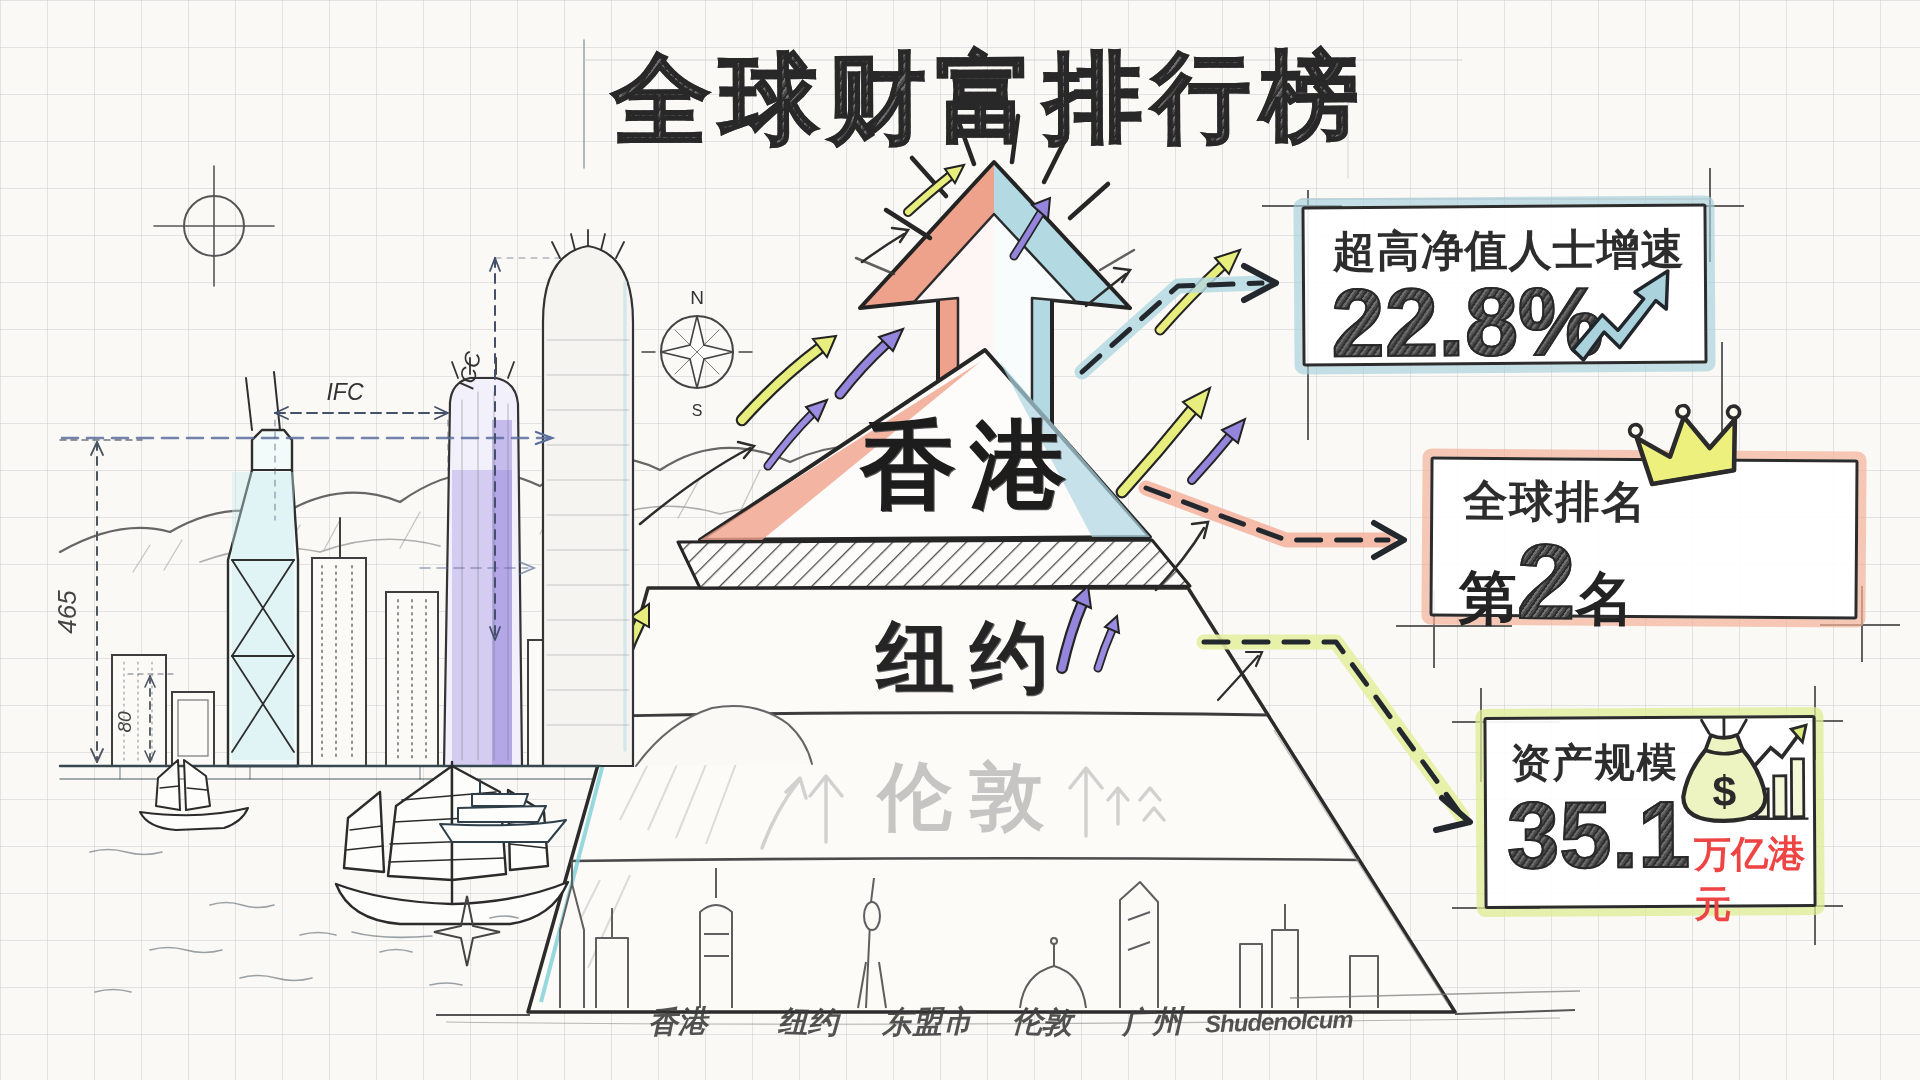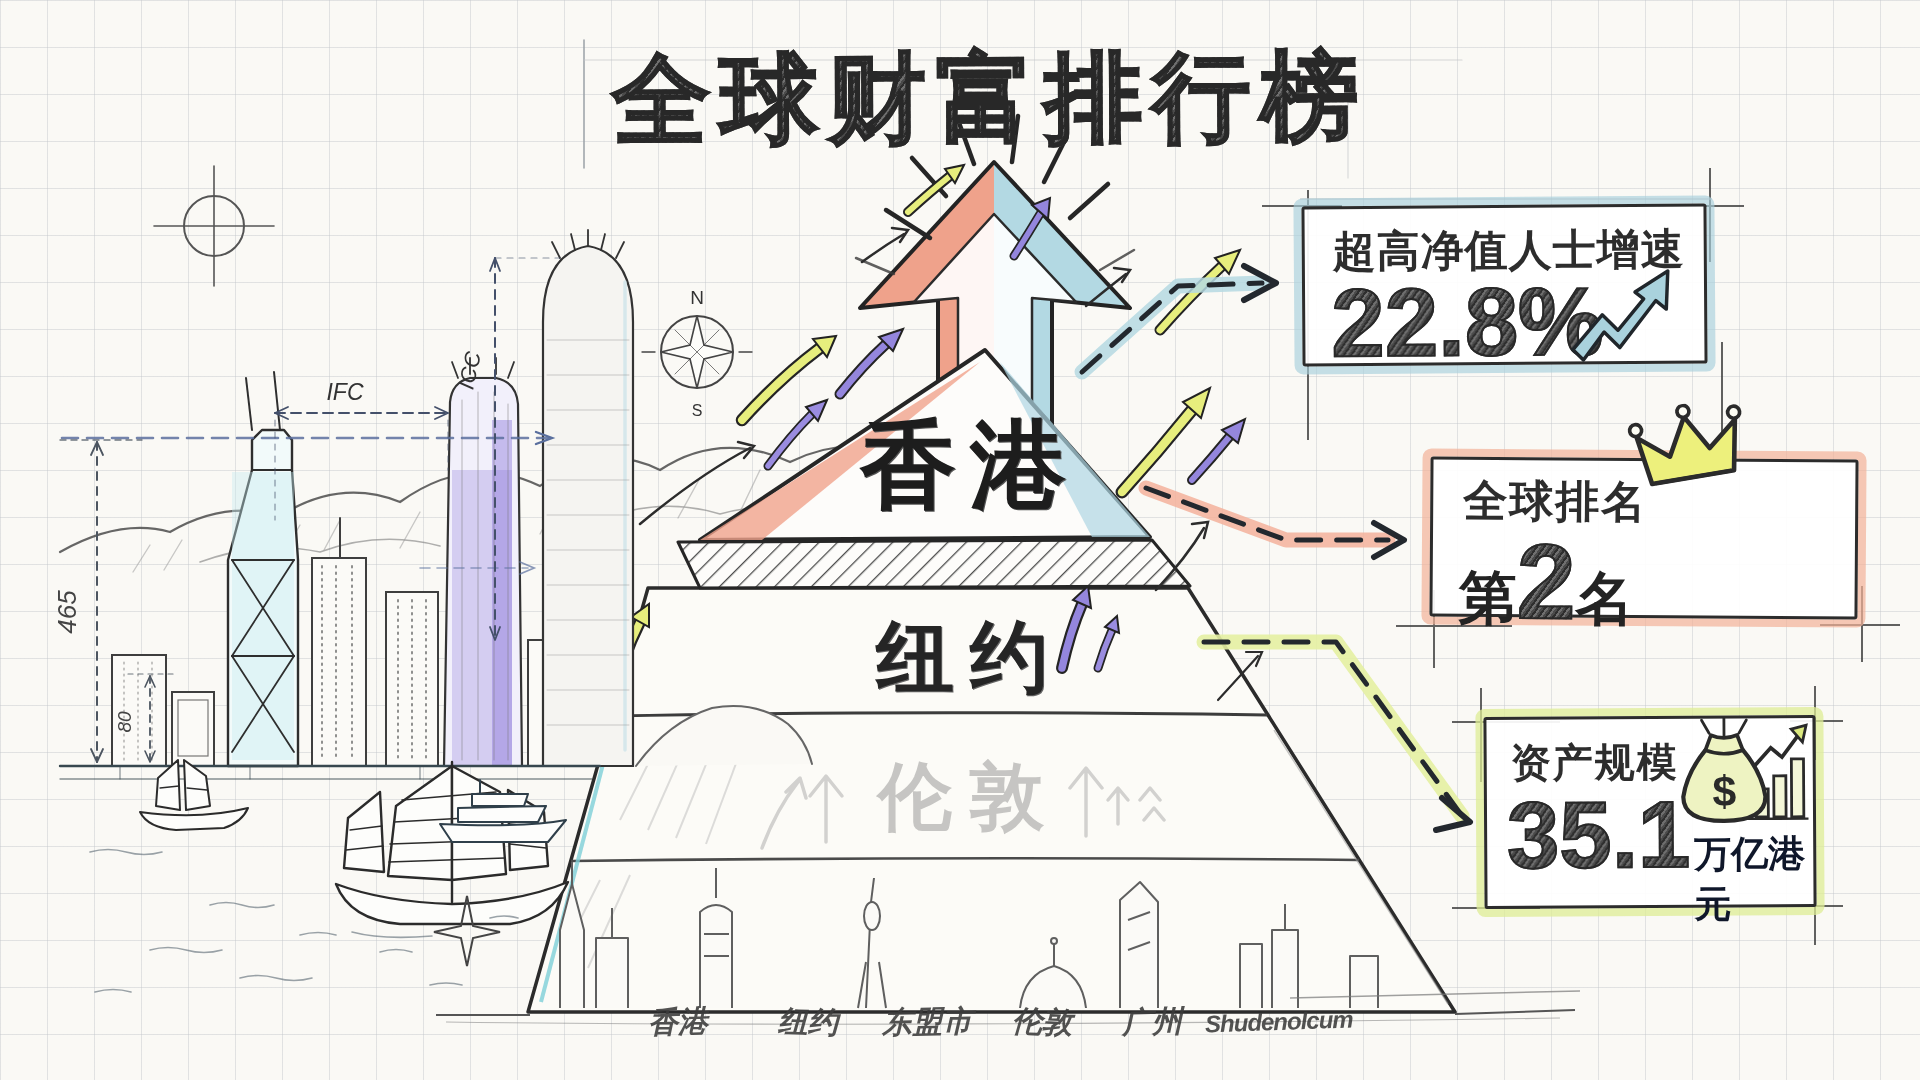--- a/index.html
+++ b/index.html
@@ -50,21 +50,21 @@
   .box2 .co-label{font-size:44px;margin:12px 0 0 30px;letter-spacing:2px;}
   .box2 .rankrow{display:flex;align-items:baseline;margin:-10px 0 0 26px;}
   .box2 .rk-side{font-size:58px;font-weight:900;color:#232323;}
   .box2 .rk-num{font-size:106px;}
   .crown{position:absolute;left:198px;top:-58px;transform:rotate(-10deg);}
   .box3{left:1484px;top:716px;width:332px;height:192px;
         box-shadow:0 0 0 8px rgba(221,236,148,.75);transform:rotate(-.35deg);}
   .box3 .co-label{font-size:40px;margin:16px 0 0 24px;letter-spacing:2px;}
   .box3 .assetrow{display:flex;align-items:baseline;margin:0 0 0 20px;}
   .box3 .co-big{font-size:94px;}
-  .box3 .co-unit{font-size:37px;font-weight:800;color:#0f172a;margin-left:4px;}
+  .box3 .co-unit{font-size:37px;font-weight:800;color:#ef4444;margin-left:4px;}
   .box3 svg.moneyicon{position:absolute;right:2px;top:-4px;}
   .hand{position:absolute;top:1002px;font-size:30px;font-weight:700;color:#3b3b3b;
         font-style:italic;opacity:.88;white-space:nowrap;}
   .hand.latin{font-size:24px;letter-spacing:-1px;}
 </style>
 </head>
 <body>
 
 <div id="stage">
 

